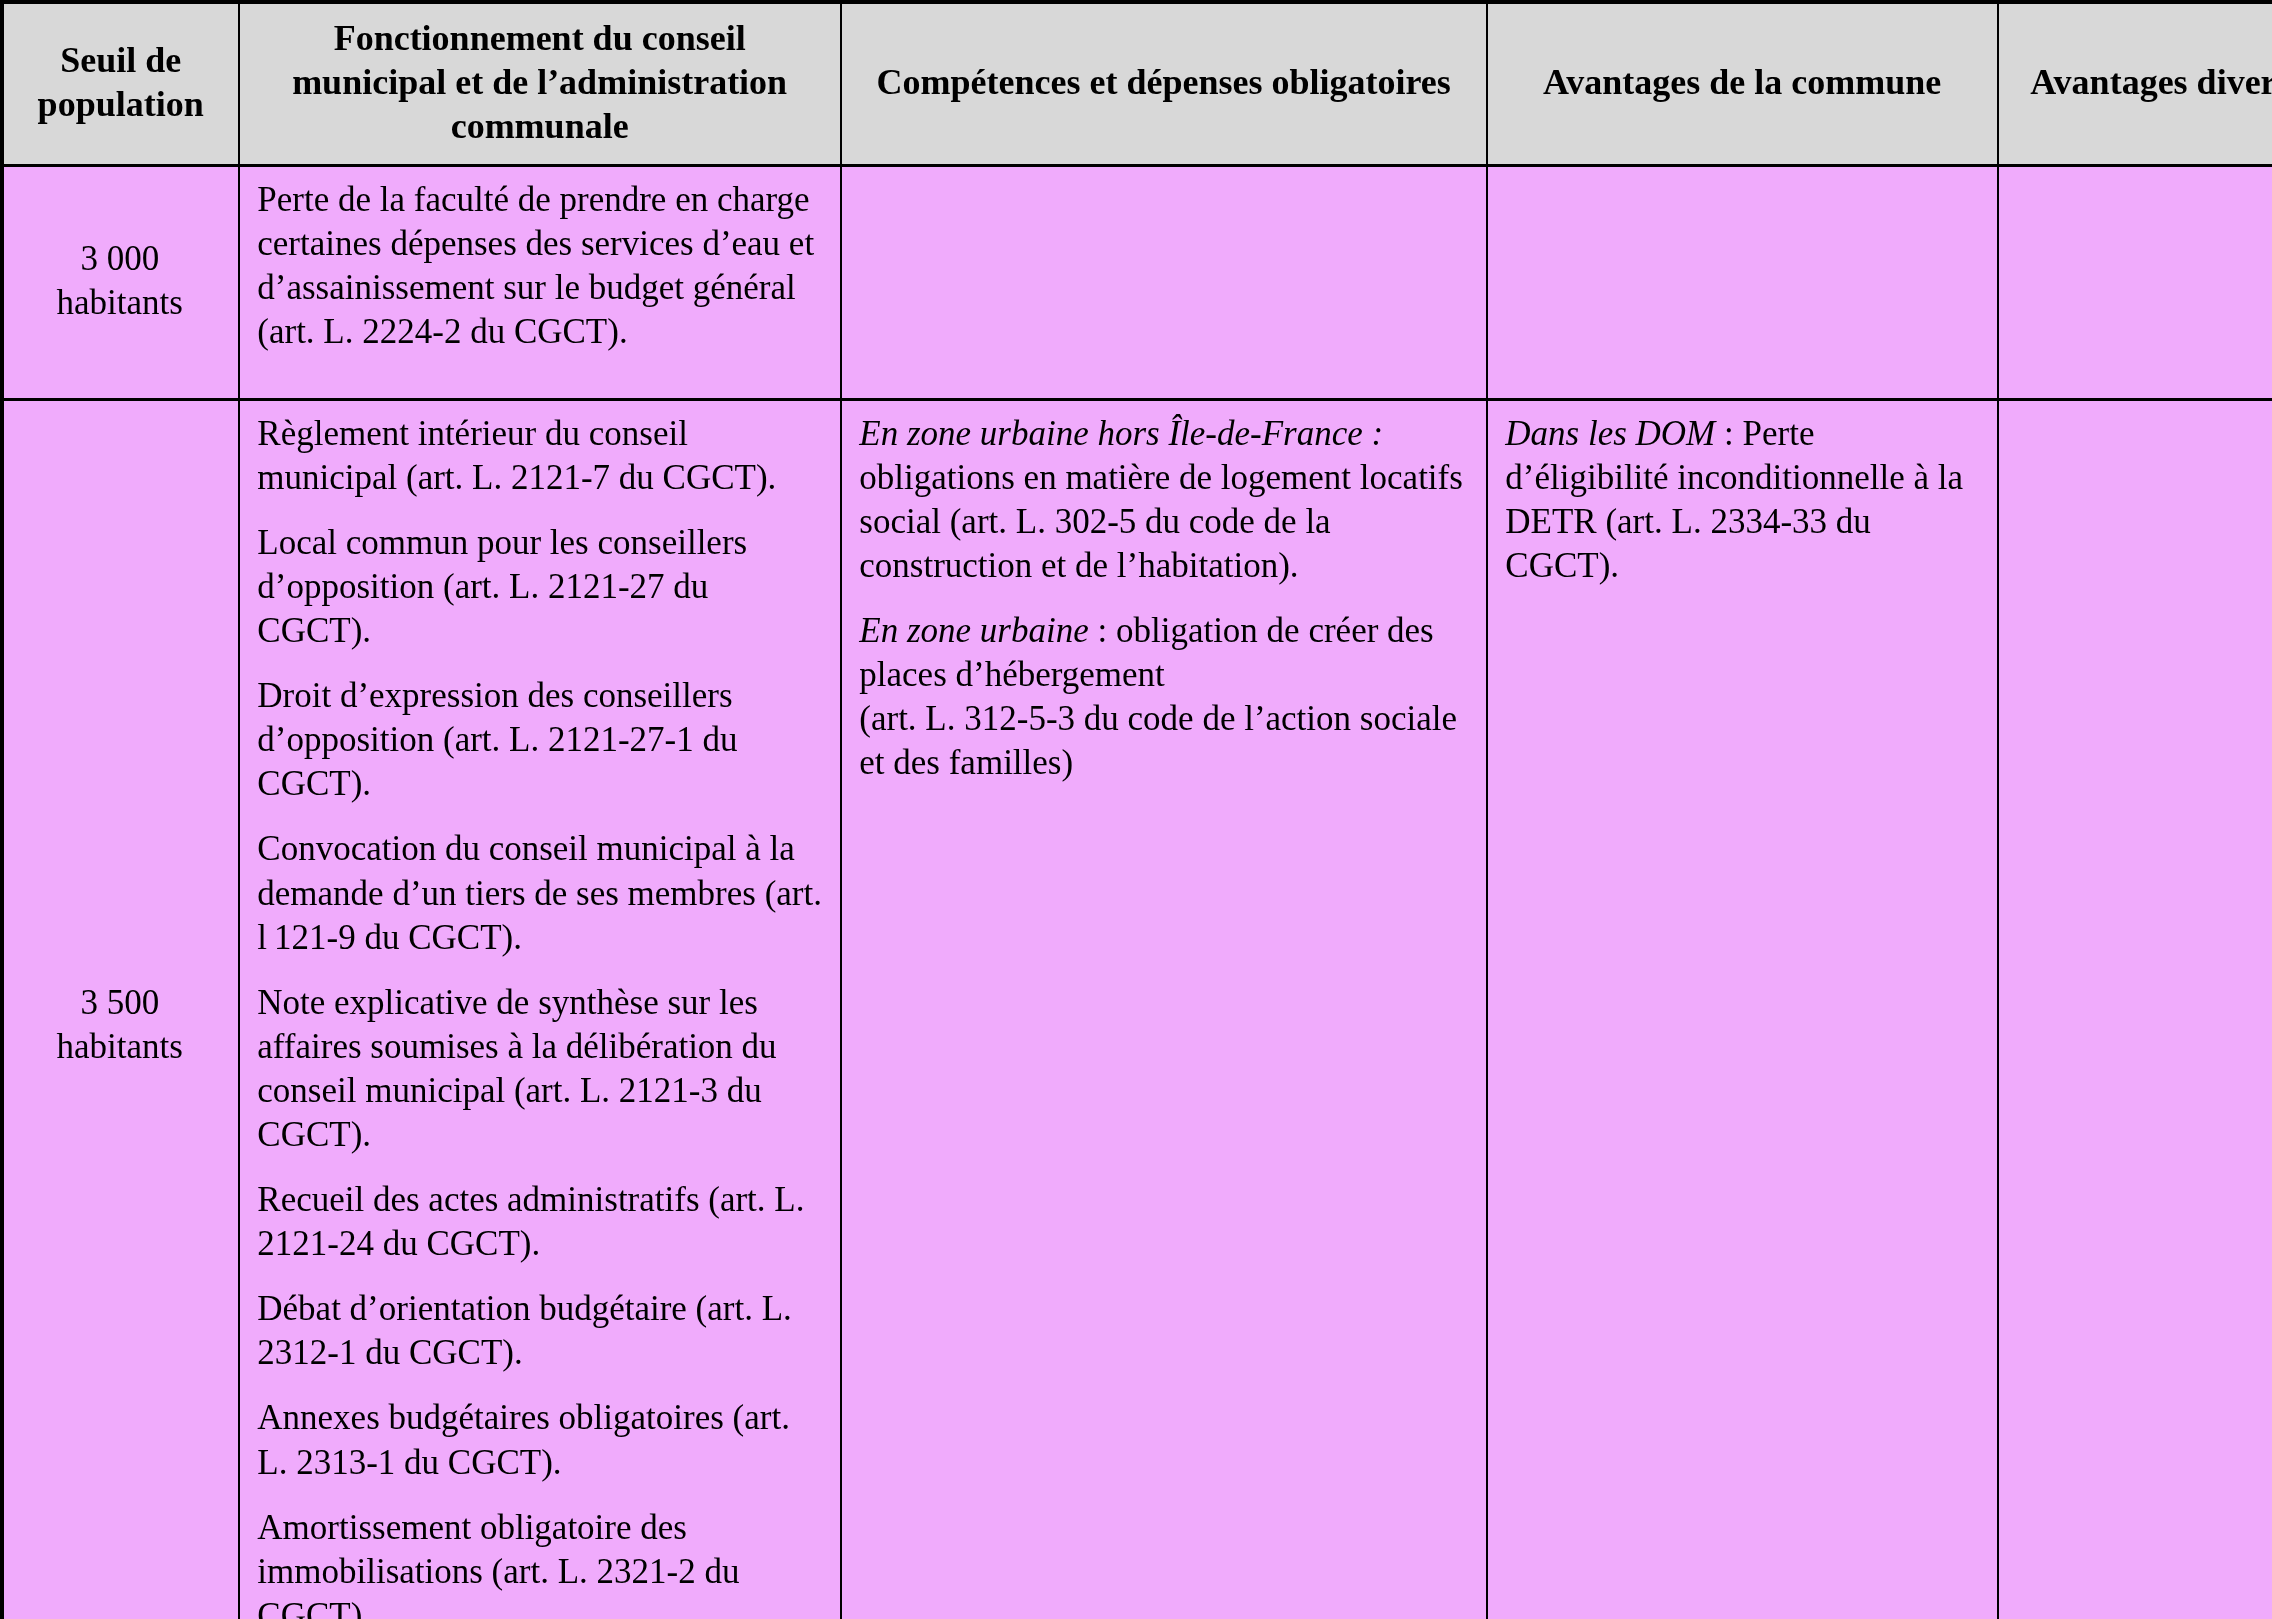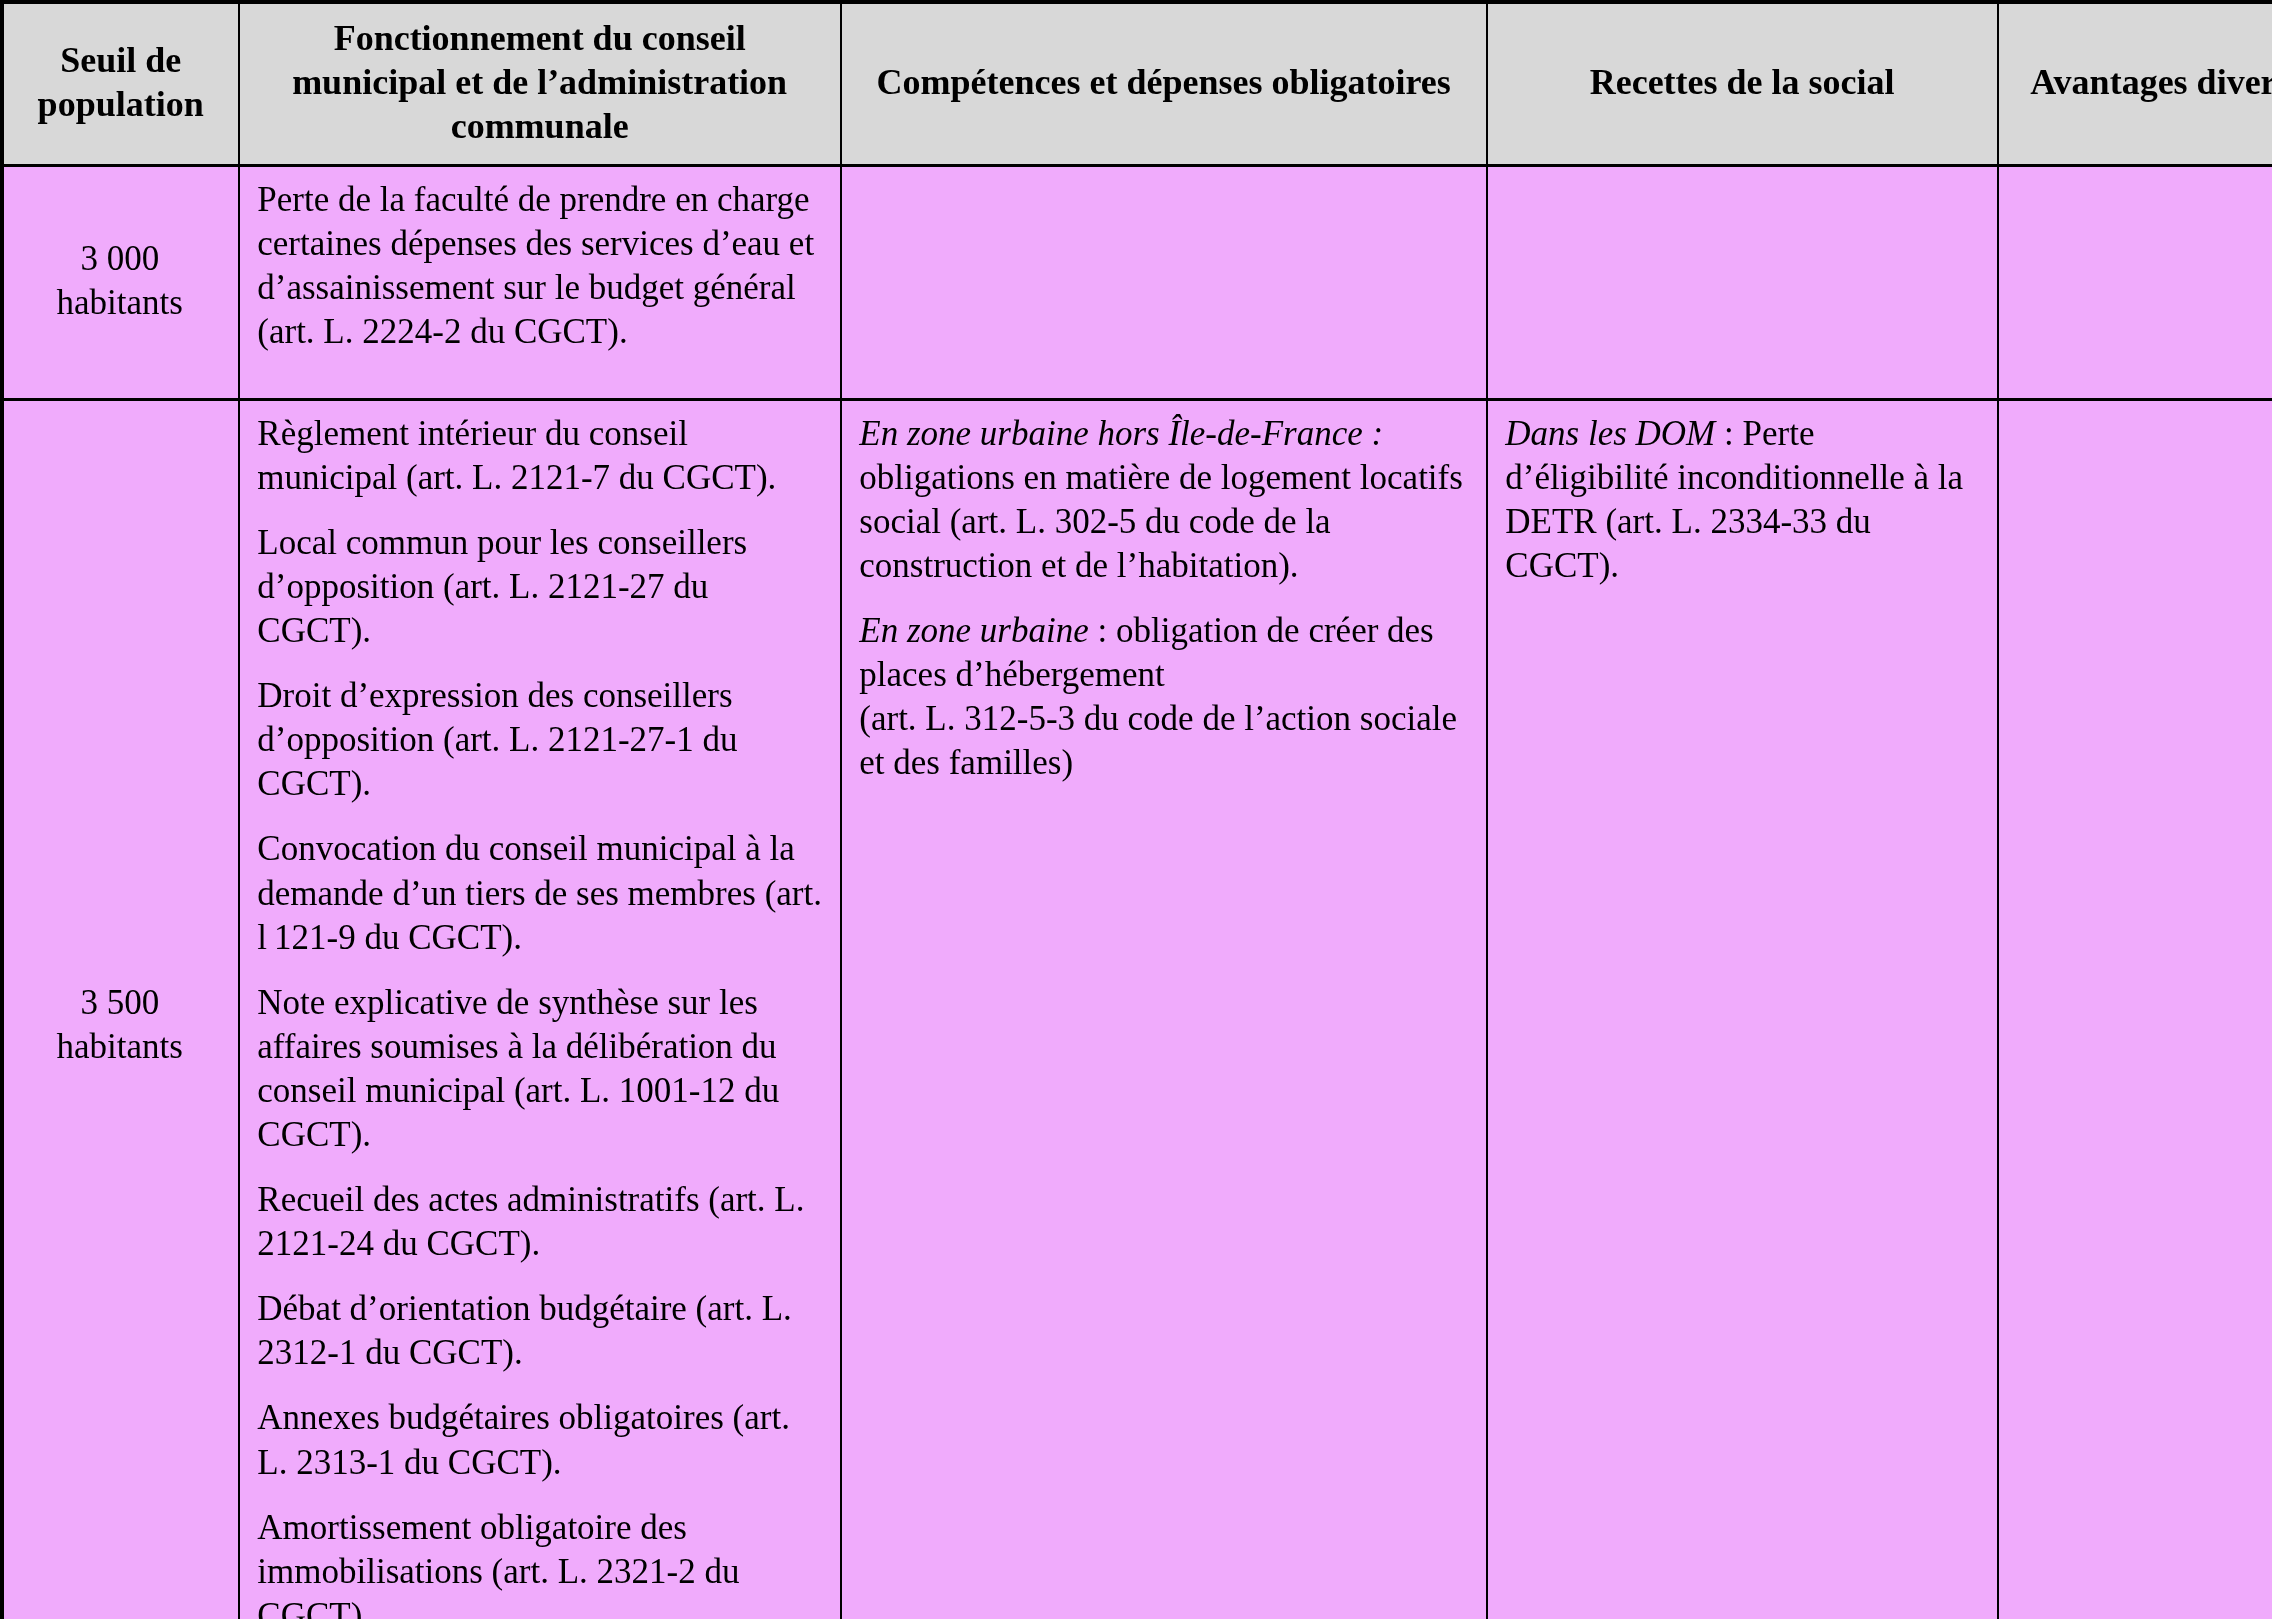--- a/index.html
+++ b/index.html
@@ -74,21 +74,21 @@
       <col class="c2">
       <col class="c3">
       <col class="c4">
       <col class="c5">
   </colgroup>
   <thead>
     <tr>
       <th>Seuil de population</th>
       <th>Fonctionnement du conseil municipal et de l’administration communale</th>
       <th>Compétences et dépenses obligatoires</th>
-      <th>Recettes de la social</th>
+      <th>Avantages de la commune</th>
       <th>Avantages divers pour les administrés</th>
     </tr>
   </thead>
   <tbody>
     <tr class="row-3000">
       <td class="threshold-cell">
         <span class="threshold-label">3 000 habitants</span>
       </td>
       <td>
           <p><span>Perte de la faculté de prendre en charge certaines dépenses des services d’eau et d’assainissement sur le budget général
@@ -100,21 +100,21 @@
     </tr>
     <tr class="row-3500">
       <td class="threshold-cell">
         <span class="threshold-label">3 500 habitants</span>
       </td>
       <td>
           <p><span>Règlement intérieur du conseil municipal (art. L. 2121-7 du CGCT).</span></p>
           <p><span>Local commun pour les conseillers d’opposition (art. L. 2121-27 du CGCT).</span></p>
           <p><span>Droit d’expression des conseillers d’opposition (art. L. 2121-27-1 du CGCT).</span></p>
           <p><span>Convocation du conseil municipal à la demande d’un tiers de ses membres (art. l 121-9 du CGCT).</span></p>
-          <p><span>Note explicative de synthèse sur les affaires soumises à la délibération du conseil municipal (art. L. 1001-12 du CGCT).</span></p>
+          <p><span>Note explicative de synthèse sur les affaires soumises à la délibération du conseil municipal (art. L. 2121-3 du CGCT).</span></p>
           <p><span>Recueil des actes administratifs (art. L. 2121-24 du CGCT).</span></p>
           <p><span>Débat d’orientation budgétaire (art. L. 2312-1 du CGCT).</span></p>
           <p><span>Annexes budgétaires obligatoires (art. L. 2313-1 du CGCT).</span></p>
           <p><span>Amortissement obligatoire des immobilisations (art. L. 2321-2 du CGCT).</span></p>
         </td>
       <td>
           <p><em>En zone urbaine hors Île-de-France&nbsp;:</em><span>
 obligations en matière de logement locatifs social (art. L. 302-5 du code de la construction et de l’habitation).</span></p>
           <p><em>En zone urbaine</em><span>&nbsp;: obligation de créer des places d’hébergement
 (art. L. 312-5-3 du code de l’action sociale et des familles)</span></p>

